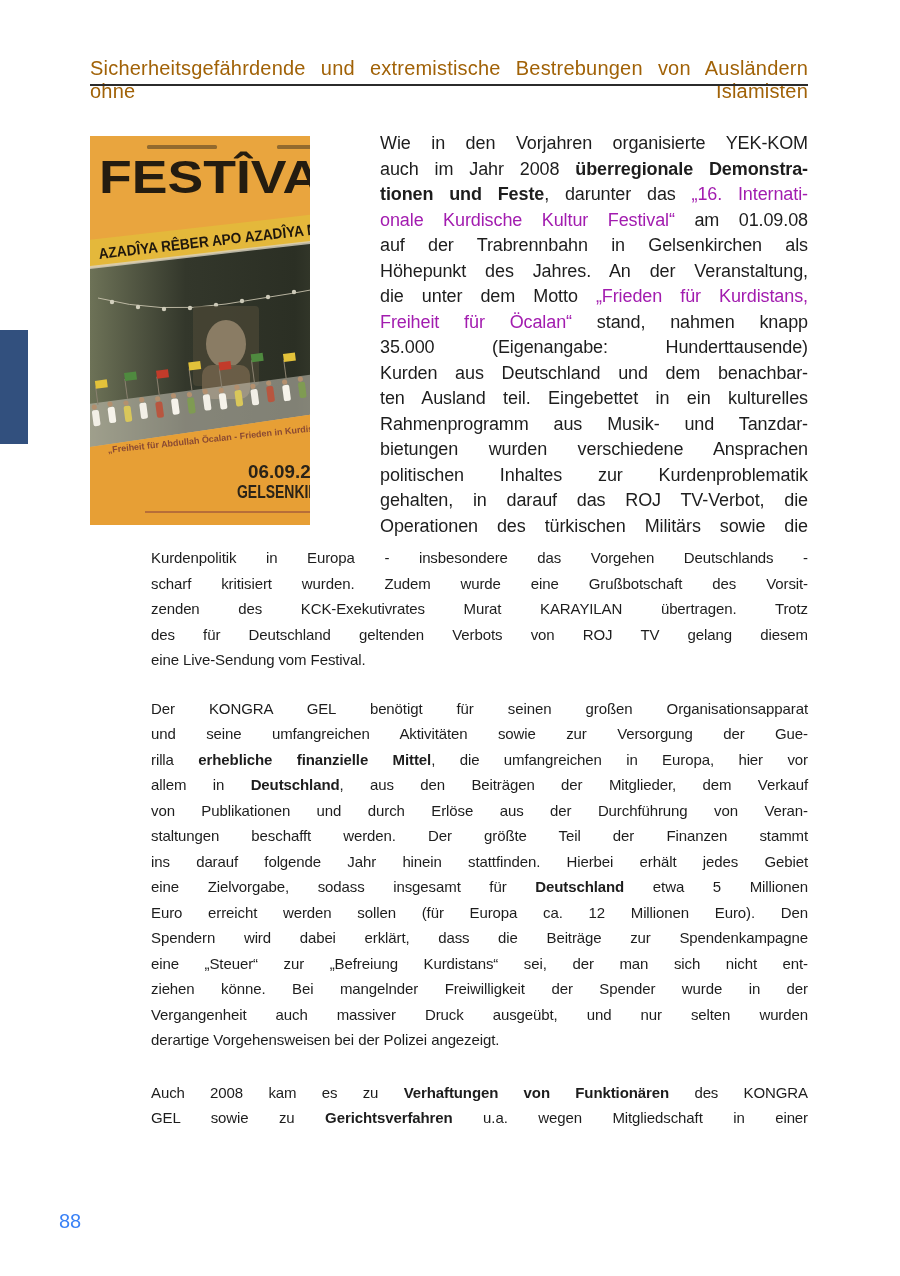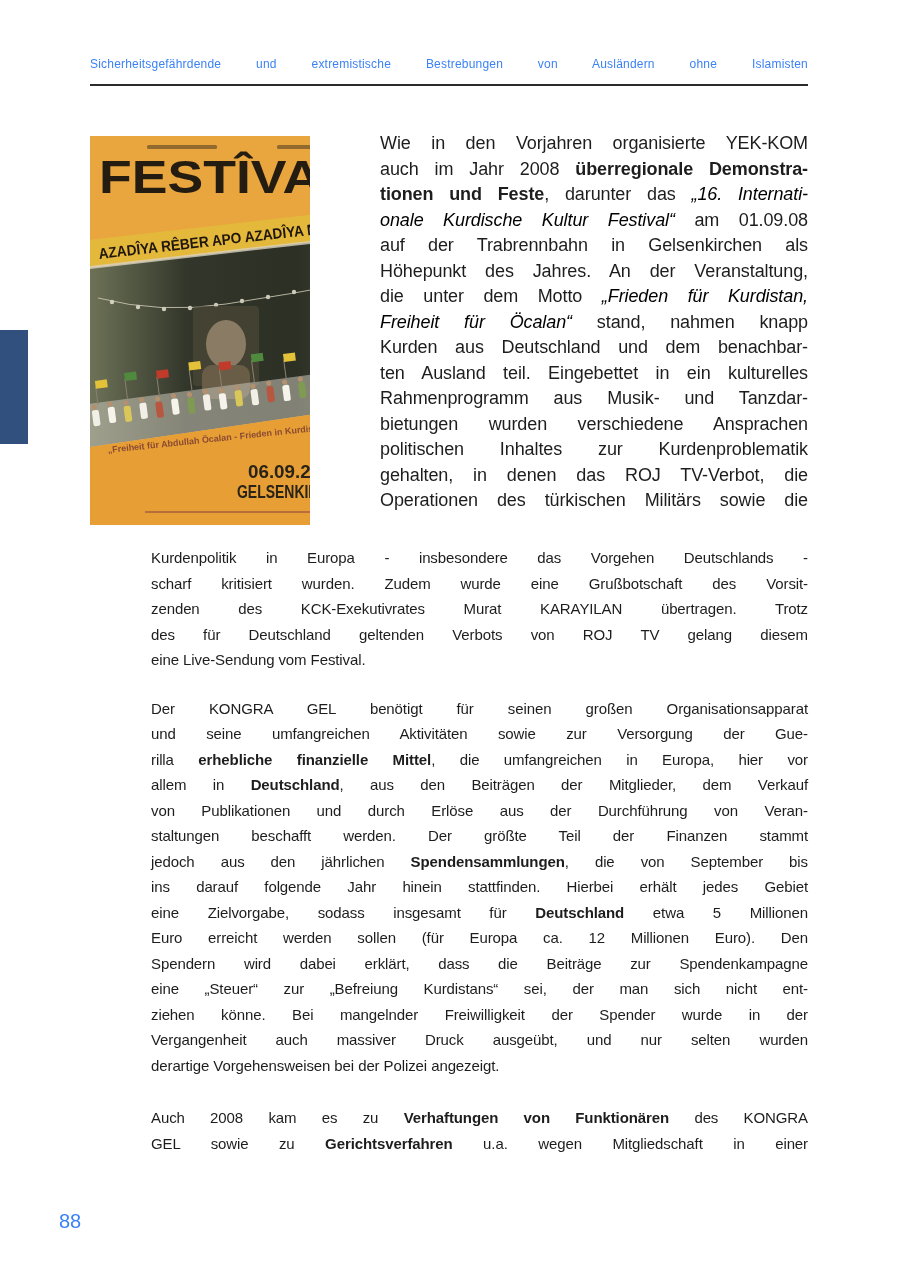--- a/index.html
+++ b/index.html
@@ -4,39 +4,39 @@
 <style>
   html,body{margin:0;padding:0;}
   body{
     width:900px;height:1276px;position:relative;background:#ffffff;
     font-family:"Liberation Sans", sans-serif;color:#1d1d1d;
     -webkit-font-smoothing:antialiased;overflow:hidden;
   }
   .abs{position:absolute;}
   
   .header-title{
-    left:90px;top:57px;width:718px;font-size:12px;letter-spacing:.2px;color:#3b82f6;
+    left:90px;top:57px;width:718px;font-size:20px;letter-spacing:.2px;color:#a16207;
     text-align:justify;text-align-last:justify;white-space:nowrap0;
   }
   .header-rule{left:90px;top:84px;width:718px;height:2px;background:#2b2b2b;}
   
   .margin-tab{left:0;top:330px;width:28px;height:114px;background:#32507e;}
   
   .poster{left:90px;top:136px;width:220px;height:389px;overflow:hidden;}
   .poster svg{display:block;}
   
   .col-text{left:380px;top:131px;width:428px;font-size:18px;line-height:25.5px;}
   .body-text{left:151px;top:545px;width:657px;font-size:15px;line-height:25.5px;}
   .para{display:block;}
   .para.p2{margin-top:23px;}
   .para.p3{margin-top:27px;}
   .tline{text-align:justify;text-align-last:justify;letter-spacing:-0.1px;}
   .tline.end{text-align-last:left;}
   .b{font-weight:bold;}
-  .lnk{color:#000000;font-style:italic;}
+  .lnk{color:#a21caf;}
   
   .page-number{left:59px;top:1210px;font-size:20px;color:#3b82f6;}
 </style>
 </head>
 <body>
 
 <div class="abs header-title">Sicherheitsgefährdende und extremistische Bestrebungen von Ausländern ohne Islamisten</div>
 <div class="abs header-rule"></div>
 
 <div class="abs margin-tab"></div>
@@ -162,47 +162,47 @@
   </svg>
 </div>
 
 <div class="abs col-text">
     <div class="tline"><span>Wie in den Vorjahren organisierte YEK-KOM</span></div>
     <div class="tline"><span>auch im Jahr 2008 </span><span class="b">überregionale Demonstra-</span></div>
     <div class="tline"><span class="b">tionen und Feste</span><span>, darunter das </span><span class="lnk">„16. Internati-</span></div>
     <div class="tline"><span class="lnk">onale Kurdische Kultur Festival“</span><span> am 01.09.08</span></div>
     <div class="tline"><span>auf der Trabrennbahn in Gelsenkirchen als</span></div>
     <div class="tline"><span>Höhepunkt des Jahres. An der Veranstaltung,</span></div>
-    <div class="tline"><span>die unter dem Motto </span><span class="lnk">„Frieden für Kurdistan,</span></div>
+    <div class="tline"><span>die unter dem Motto </span><span class="lnk">„Frieden für Kurdistans,</span></div>
     <div class="tline"><span class="lnk">Freiheit für Öcalan“</span><span> stand, nahmen knapp</span></div>
+    <div class="tline"><span>35.000 (Eigenangabe: Hunderttausende)</span></div>
     <div class="tline"><span>Kurden aus Deutschland und dem benachbar-</span></div>
     <div class="tline"><span>ten Ausland teil. Eingebettet in ein kulturelles</span></div>
     <div class="tline"><span>Rahmenprogramm aus Musik- und Tanzdar-</span></div>
     <div class="tline"><span>bietungen wurden verschiedene Ansprachen</span></div>
     <div class="tline"><span>politischen Inhaltes zur Kurdenproblematik</span></div>
-    <div class="tline"><span>gehalten, in denen das ROJ TV-Verbot, die</span></div>
+    <div class="tline"><span>gehalten, in darauf das ROJ TV-Verbot, die</span></div>
     <div class="tline"><span>Operationen des türkischen Militärs sowie die</span></div>
   </div>
 
 <div class="abs body-text">
   <div class="para p1">
       <div class="tline"><span>Kurdenpolitik in Europa - insbesondere das Vorgehen Deutschlands -</span></div>
       <div class="tline"><span>scharf kritisiert wurden. Zudem wurde eine Grußbotschaft des Vorsit-</span></div>
       <div class="tline"><span>zenden des KCK-Exekutivrates Murat KARAYILAN übertragen. Trotz</span></div>
       <div class="tline"><span>des für Deutschland geltenden Verbots von ROJ TV gelang diesem</span></div>
       <div class="tline end"><span>eine Live-Sendung vom Festival.</span></div>
     </div>
   <div class="para p2">
       <div class="tline"><span>Der KONGRA GEL benötigt für seinen großen Organisationsapparat</span></div>
       <div class="tline"><span>und seine umfangreichen Aktivitäten sowie zur Versorgung der Gue-</span></div>
       <div class="tline"><span>rilla </span><span class="b">erhebliche finanzielle Mittel</span><span>, die umfangreichen in Europa, hier vor</span></div>
       <div class="tline"><span>allem in </span><span class="b">Deutschland</span><span>, aus den Beiträgen der Mitglieder, dem Verkauf</span></div>
       <div class="tline"><span>von Publikationen und durch Erlöse aus der Durchführung von Veran-</span></div>
       <div class="tline"><span>staltungen beschafft werden. Der größte Teil der Finanzen stammt</span></div>
-      <div class="tline"><span>jedoch aus den jährlichen </span><span class="b">Spendensammlungen</span><span>, die von September bis</span></div>
       <div class="tline"><span>ins darauf folgende Jahr hinein stattfinden. Hierbei erhält jedes Gebiet</span></div>
       <div class="tline"><span>eine Zielvorgabe, sodass insgesamt für </span><span class="b">Deutschland</span><span> etwa 5 Millionen</span></div>
       <div class="tline"><span>Euro erreicht werden sollen (für Europa ca. 12 Millionen Euro). Den</span></div>
       <div class="tline"><span>Spendern wird dabei erklärt, dass die Beiträge zur Spendenkampagne</span></div>
       <div class="tline"><span>eine „Steuer“ zur „Befreiung Kurdistans“ sei, der man sich nicht ent-</span></div>
       <div class="tline"><span>ziehen könne. Bei mangelnder Freiwilligkeit der Spender wurde in der</span></div>
       <div class="tline"><span>Vergangenheit auch massiver Druck ausgeübt, und nur selten wurden</span></div>
       <div class="tline end"><span>derartige Vorgehensweisen bei der Polizei angezeigt.</span></div>
     </div>
   <div class="para p3">

